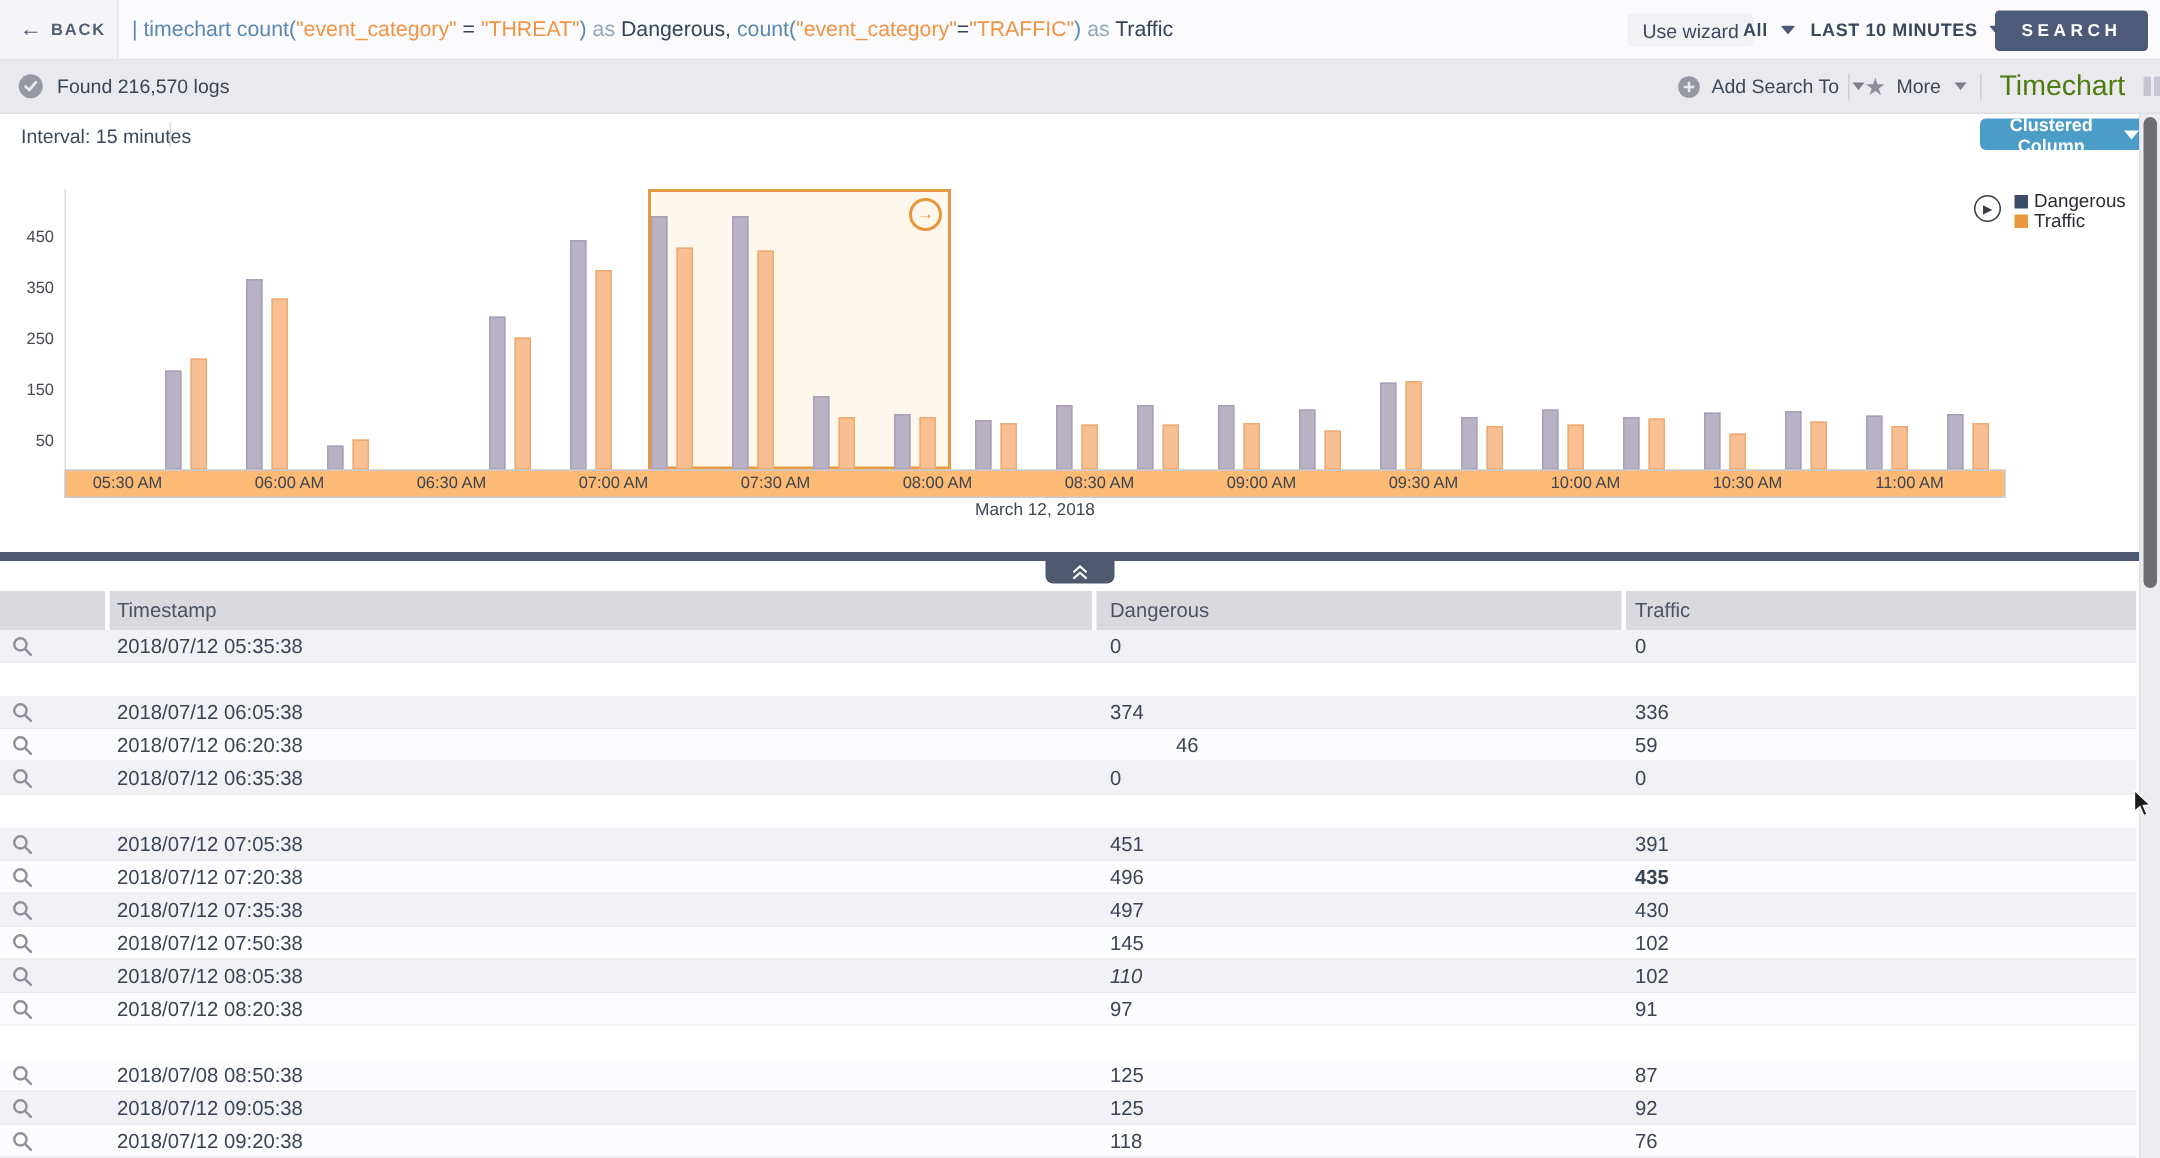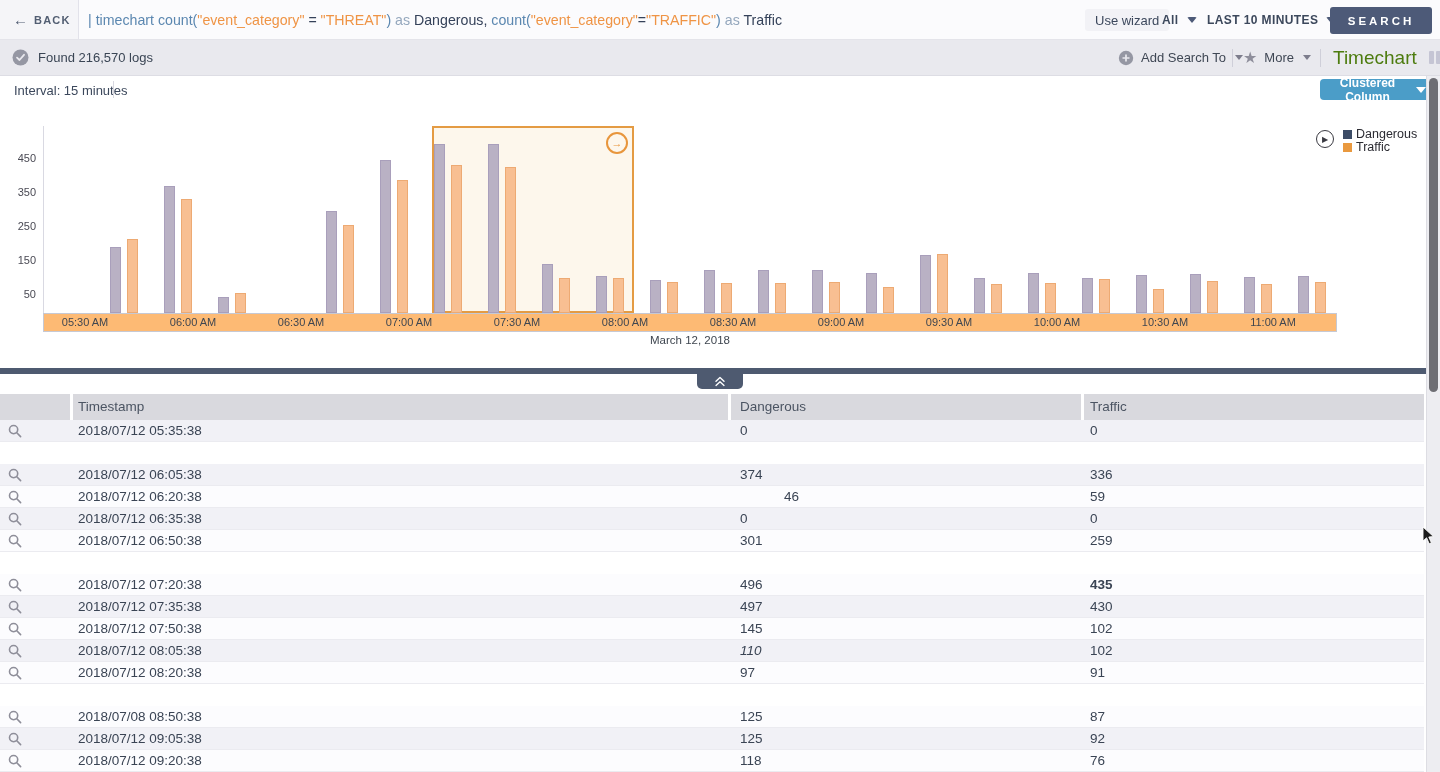--- a/index.html
+++ b/index.html
@@ -289,28 +289,28 @@
     </div>
     <div class="trow even" style="top: 88px;">
       <span class="mag"><svg width="14" height="14" viewBox="0 0 14 14">
           <circle cx="5.6" cy="5.6" r="4.1" fill="none" stroke="#8e8e99" stroke-width="1.6"></circle>
           <line x1="8.8" y1="8.8" x2="12.6" y2="12.6" stroke="#8e8e99" stroke-width="1.6" stroke-linecap="round"></line>
         </svg></span>
       <div class="tcell" style="left: 78px;">2018/07/12 06:35:38</div>
       <div class="tcell" style="left: 740px;">0</div>
       <div class="tcell" style="left: 1090px;">0</div>
     </div>
-    <div class="trow odd" style="top: 110px;">
-      <span class="mag"><svg width="14" height="14" viewBox="0 0 14 14">
-          <circle cx="5.6" cy="5.6" r="4.1" fill="none" stroke="#8e8e99" stroke-width="1.6"></circle>
-          <line x1="8.8" y1="8.8" x2="12.6" y2="12.6" stroke="#8e8e99" stroke-width="1.6" stroke-linecap="round"></line>
-        </svg></span>
-      <div class="tcell" style="left: 78px;">2018/07/12 06:50:38</div>
-      <div class="tcell" style="left: 740px;">301</div>
-      <div class="tcell" style="left: 1090px;">259</div>
+    <div class="trow even" style="top: 132px;">
+      <span class="mag"><svg width="14" height="14" viewBox="0 0 14 14">
+          <circle cx="5.6" cy="5.6" r="4.1" fill="none" stroke="#8e8e99" stroke-width="1.6"></circle>
+          <line x1="8.8" y1="8.8" x2="12.6" y2="12.6" stroke="#8e8e99" stroke-width="1.6" stroke-linecap="round"></line>
+        </svg></span>
+      <div class="tcell" style="left: 78px;">2018/07/12 07:05:38</div>
+      <div class="tcell" style="left: 740px;">451</div>
+      <div class="tcell" style="left: 1090px;">391</div>
     </div>
     <div class="trow odd" style="top: 154px;">
       <span class="mag"><svg width="14" height="14" viewBox="0 0 14 14">
           <circle cx="5.6" cy="5.6" r="4.1" fill="none" stroke="#8e8e99" stroke-width="1.6"></circle>
           <line x1="8.8" y1="8.8" x2="12.6" y2="12.6" stroke="#8e8e99" stroke-width="1.6" stroke-linecap="round"></line>
         </svg></span>
       <div class="tcell" style="left: 78px;">2018/07/12 07:20:38</div>
       <div class="tcell" style="left: 740px;">496</div>
       <div class="tcell" style="left: 1090px; font-weight: bold;">435</div>
     </div>

